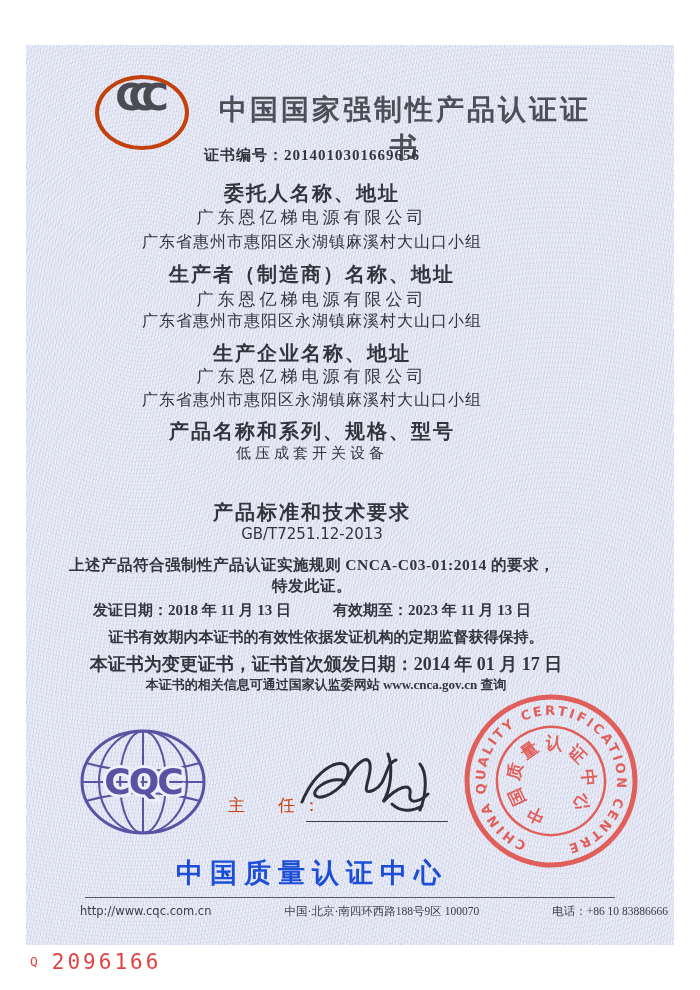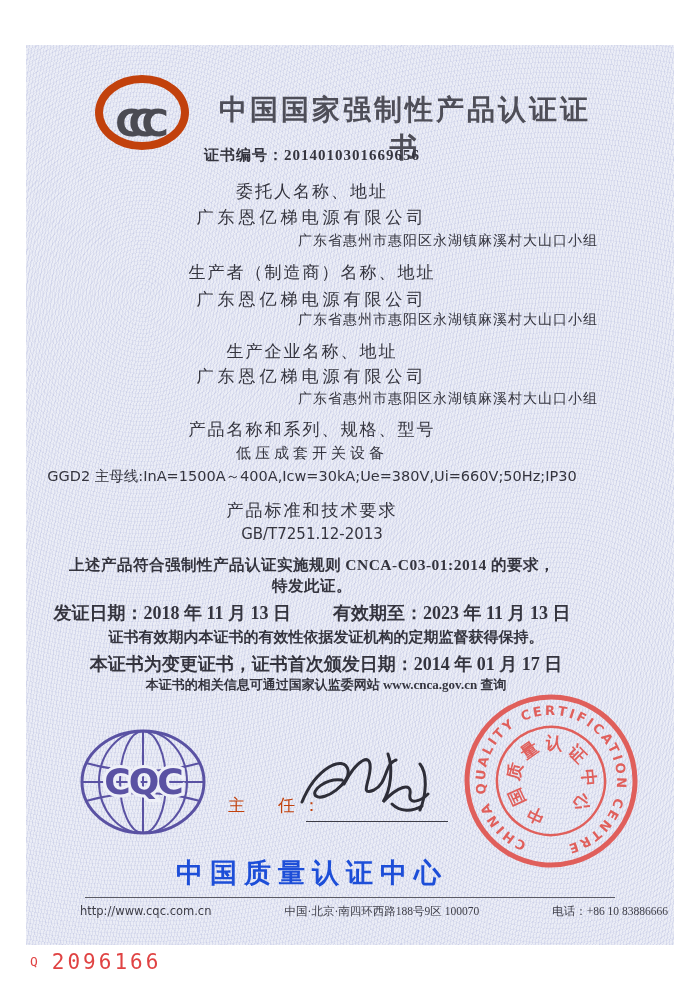--- a/index.html
+++ b/index.html
@@ -15,42 +15,42 @@
     background-image:
       repeating-linear-gradient(100deg, rgba(112,122,190,0.13) 0 1px, transparent 1px 3px),
       repeating-radial-gradient(circle at 18% 28%, rgba(112,122,190,0.07) 0 1px, transparent 1px 4px),
       repeating-radial-gradient(circle at 82% 72%, rgba(112,122,190,0.07) 0 1px, transparent 1px 5px);
   }
   .abs { position:absolute; }
   .ctext { left:26px; width:572px; text-align:center; color:#34343e; }
 
   .ccc-ellipse {
     left:95px; top:75px; width:94px; height:75px;
-    border:8px solid #c2410c; border-radius:50%;
-    display:flex; align-items:flex-end; justify-content:center;
+    border:4px solid #c2410c; border-radius:50%;
+    display:flex; align-items:flex-start; justify-content:center;
   }
   .ccc-ellipse span {
     font-family:"DejaVu Sans","Liberation Sans",sans-serif;
     font-weight:900; font-size:37px; color:#4b4b53;
     letter-spacing:-0.38em; padding-right:0.38em; line-height:1;
   }
   .doc-title {
     left:205px; top:91px; width:400px; text-align:center;
     font-family:"DejaVu Sans","Liberation Sans",sans-serif;
     font-weight:700; font-size:28px; letter-spacing:3px; color:#4e4e58;
   }
   .cert-no { top:146px; font-size:15px; font-weight:700; letter-spacing:1px; }
 
-  .sec-label { font-size:17px; font-weight:400; letter-spacing:2px; }
+  .sec-label { font-size:20px; font-weight:700; letter-spacing:2px; }
   .sec-name  { font-size:17px; letter-spacing:4px; }
-  .sec-addr  { font-size:14px; letter-spacing:1px;text-align:right; }
+  .sec-addr  { font-size:16px; letter-spacing:1px; }
   .mono-line { font-family:"DejaVu Sans","Liberation Sans",sans-serif; font-size:14.5px; letter-spacing:0; }
 
   .statement { font-size:15.5px; font-weight:700; letter-spacing:0.5px; }
-  .dates-row { top:601px; font-size:18px; font-weight:700; }
+  .dates-row { top:601px; font-size:15px; font-weight:700; }
   .dates-row .gap { display:inline-block; width:42px; }
   .note { font-weight:700;padding-left:28px; }
 
   .cqc-logo { left:78px; top:726px; width:130px; height:112px; }
   .director-label { left:228px; top:794px; font-size:17px; color:#c2410c; letter-spacing:8px; font-weight:400; }
   .sig-line { left:306px; top:821px; width:142px; border-bottom:1.8px solid #3c3c46; }
   .signature { left:292px; top:738px; width:170px; height:92px; }
   .stamp { left:461px; top:691px; width:180px; height:180px; opacity:0.9; }
 
   .org-name {
@@ -86,21 +86,20 @@
   <div class="abs ctext sec-label" style="top:261px">生产者（制造商）名称、地址</div>
   <div class="abs ctext sec-name" style="top:288px">广东恩亿梯电源有限公司</div>
   <div class="abs ctext sec-addr" style="top:311px">广东省惠州市惠阳区永湖镇麻溪村大山口小组</div>
 
   <div class="abs ctext sec-label" style="top:340px">生产企业名称、地址</div>
   <div class="abs ctext sec-name" style="top:365px">广东恩亿梯电源有限公司</div>
   <div class="abs ctext sec-addr" style="top:390px">广东省惠州市惠阳区永湖镇麻溪村大山口小组</div>
 
   <div class="abs ctext sec-label" style="top:418px">产品名称和系列、规格、型号</div>
   <div class="abs ctext sec-name" style="top:444px;font-size:15px">低压成套开关设备</div>
-  <div class="abs ctext mono-line" style="top:467px">GGD2  主母线:InA=1500A～400A,Icw=30kA;Ue=380V,Ui=660V;50Hz;IP30</div>
 
   <div class="abs ctext sec-label" style="top:499px">产品标准和技术要求</div>
   <div class="abs ctext mono-line" style="top:525px;font-size:15px">GB/T7251.12-2013</div>
 
   <div class="abs ctext statement" style="top:555px">上述产品符合强制性产品认证实施规则 CNCA-C03-01:2014 的要求，</div>
   <div class="abs ctext statement" style="top:576px">特发此证。</div>
 
   <div class="abs ctext dates-row">
     <span>发证日期：</span><span>2018 年 11 月 13 日</span><span class="gap"></span><span>有效期至：</span><span>2023 年 11 月 13 日</span>
   </div>

